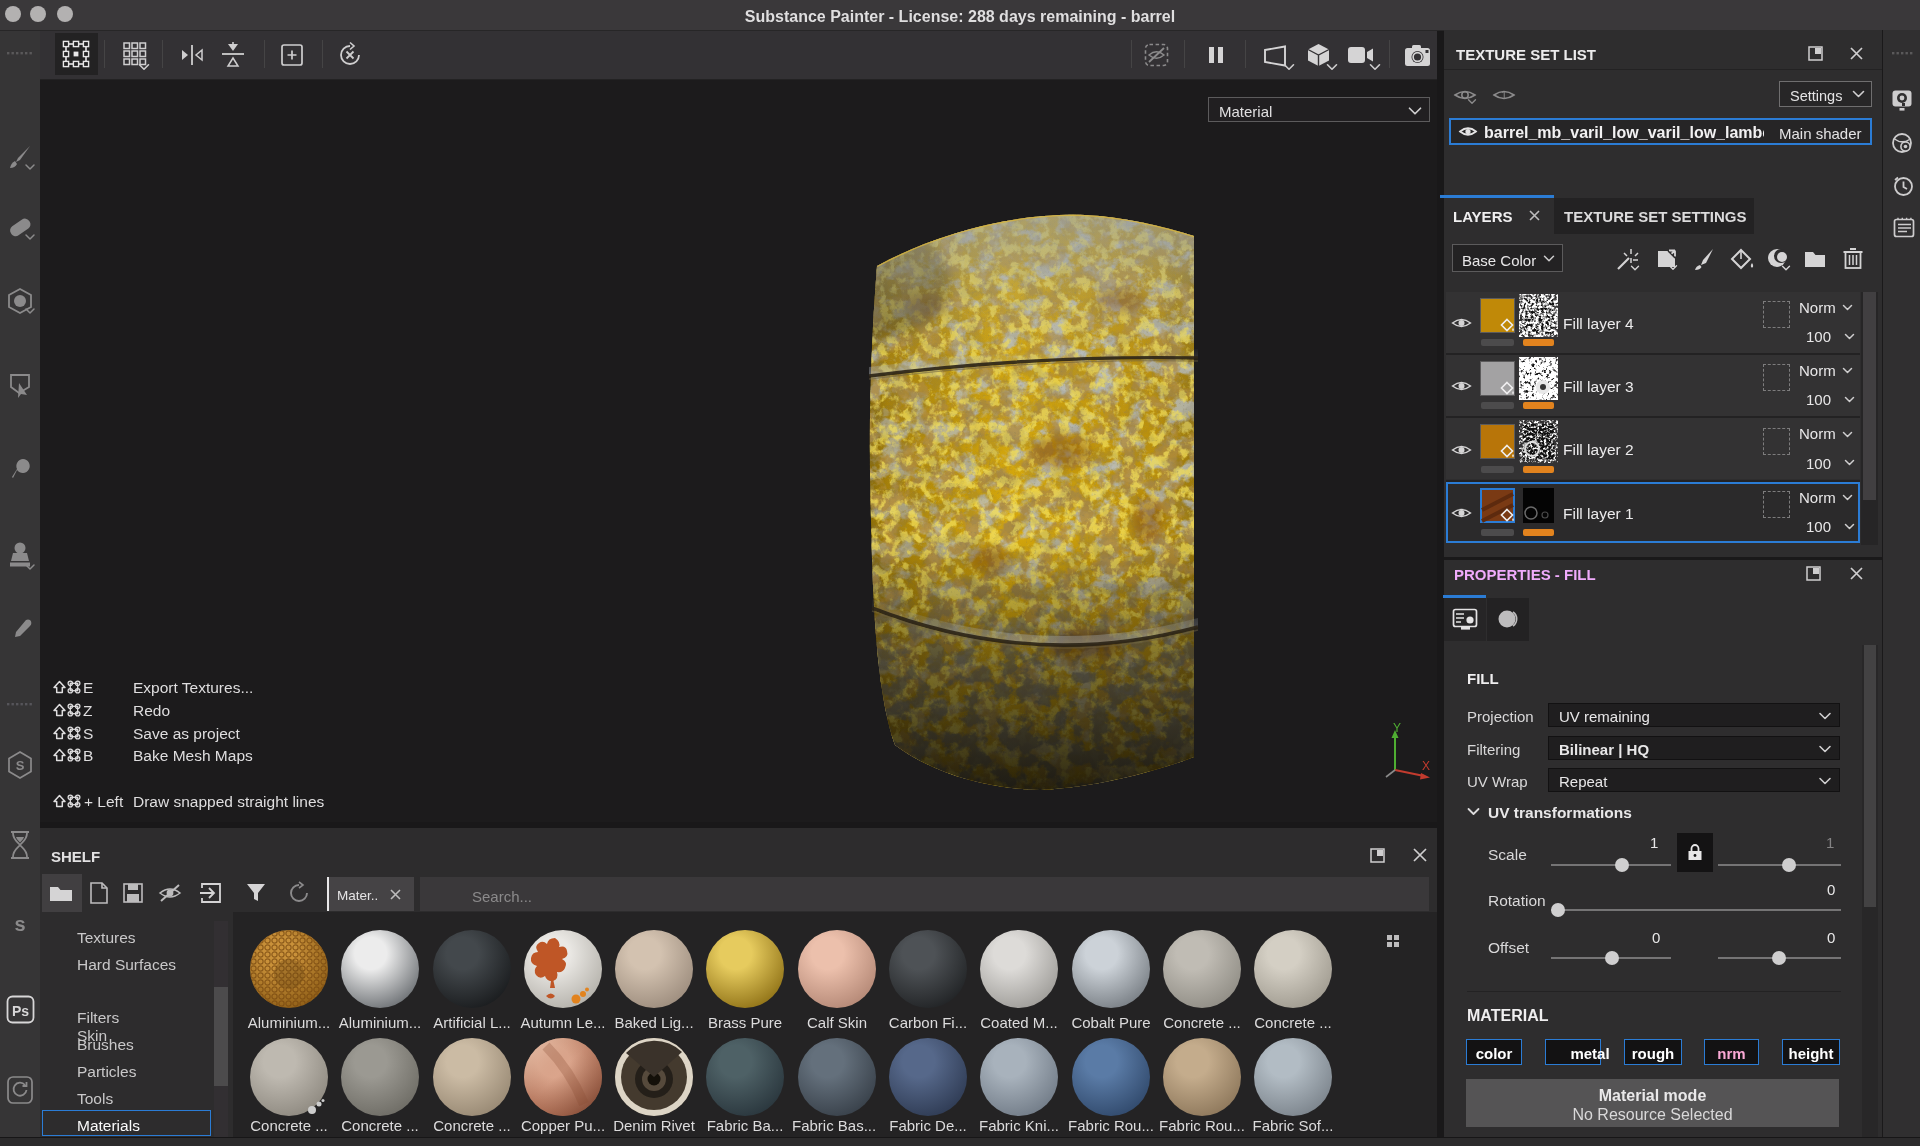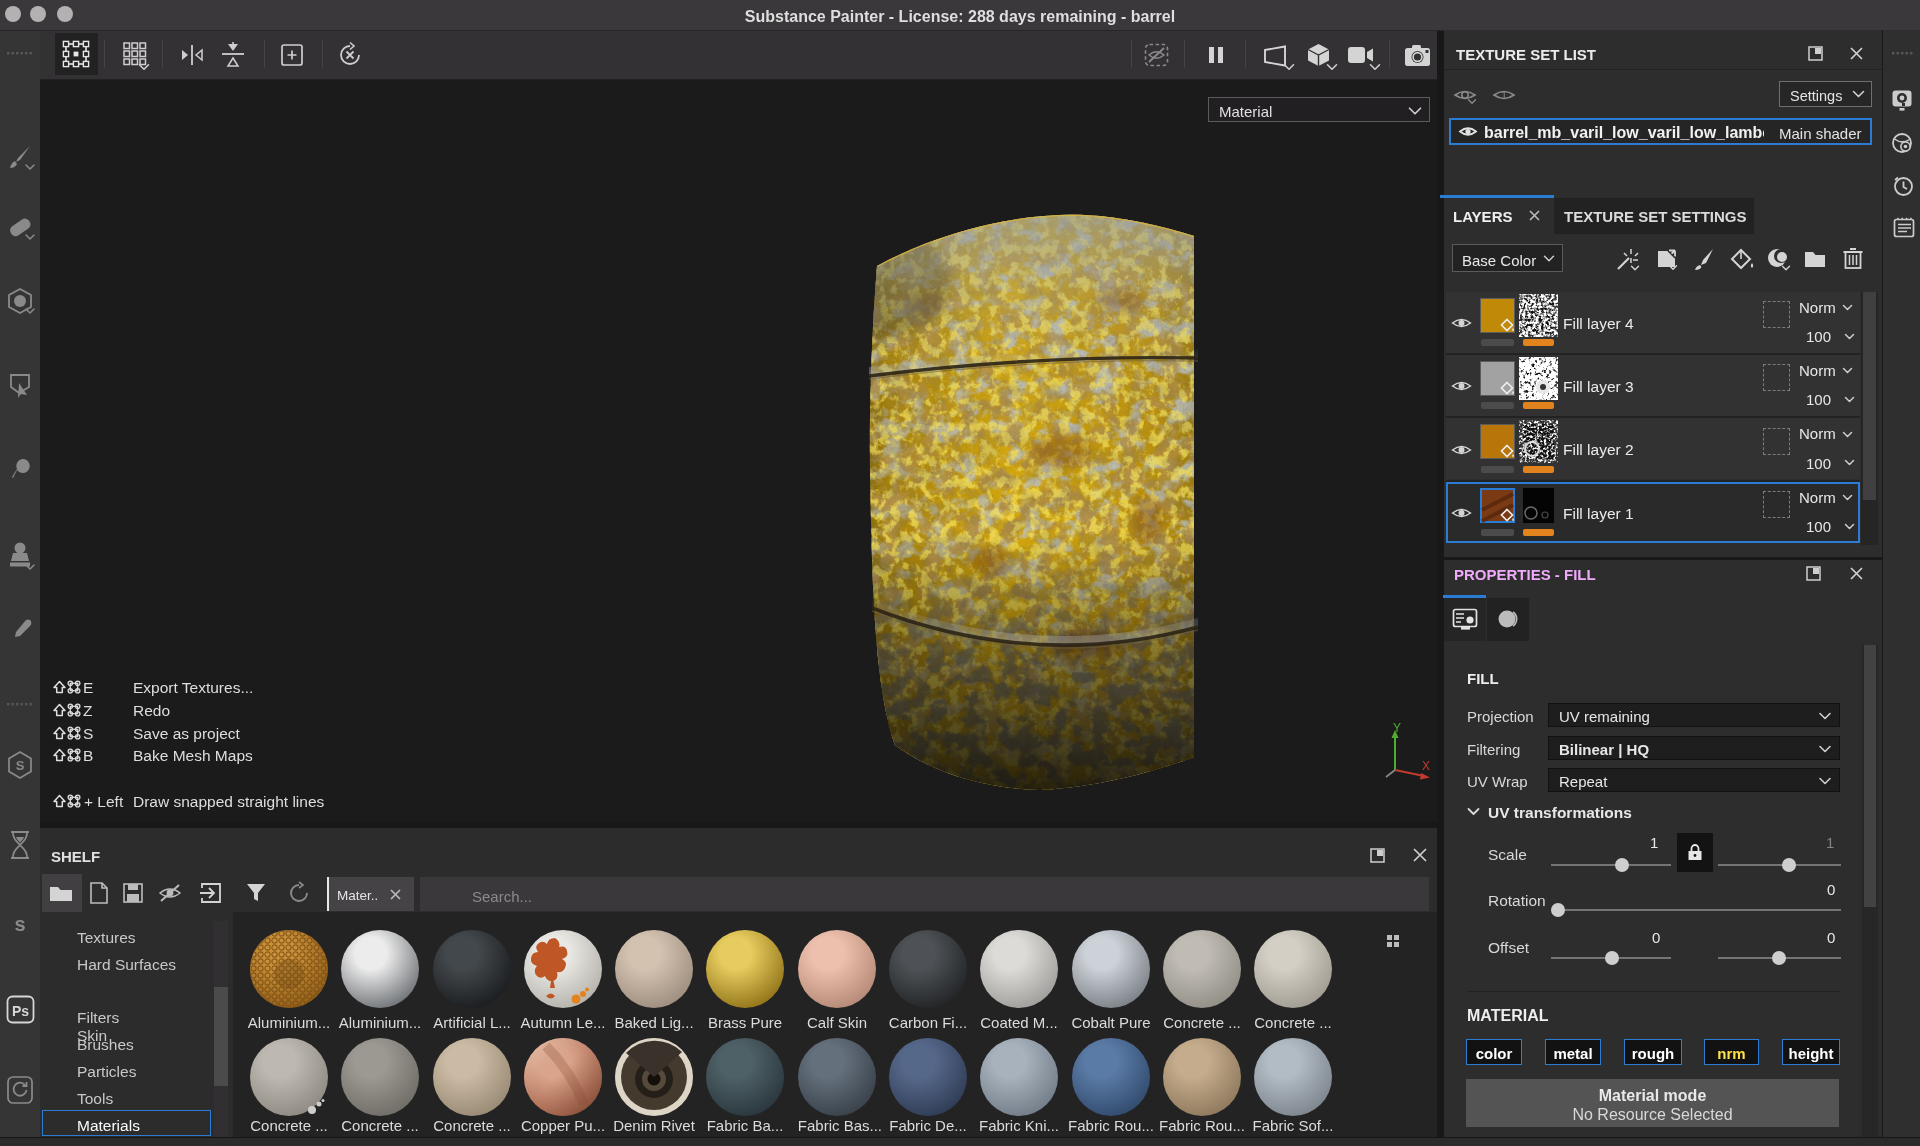--- a/index.html
+++ b/index.html
@@ -526,21 +526,21 @@
     <circle cx="39" cy="39" r="33" fill="#443a2e"></circle>
     <circle cx="39" cy="41" r="19" fill="#241f19"></circle>
     <circle cx="39" cy="41" r="12" fill="#564a3c"></circle>
     <circle cx="39" cy="41" r="6.5" fill="#141009"></circle>
     <path d="M11,15 a39,39 0 0 1 56,-1 L39,39 Z" fill="#3a322a"></path>
   </svg>
 <div class="txt" style="left:609px;top:1117px;width:90px;text-align:center;font-size:15px;color:#dcdbdc;line-height:18px;">Denim Rivet</div>
 <div class="a" style="left:706px;top:1038px;width:78px;height:78px;border-radius:50%;background:radial-gradient(circle at 38% 30%, #4e6166 0%, #4e6166 22%, #27333a 85%);"></div>
 <div class="txt" style="left:700px;top:1117px;width:90px;text-align:center;font-size:15px;color:#dcdbdc;line-height:18px;">Fabric Ba...</div>
 <div class="a" style="left:798px;top:1038px;width:78px;height:78px;border-radius:50%;background:radial-gradient(circle at 38% 30%, #64707c 0%, #64707c 22%, #353d46 85%);"></div>
-<div class="txt" style="left:792px;top:1117px;width:90px;text-align:right;font-size:15px;color:#dcdbdc;line-height:18px;">Fabric Bas...</div>
+<div class="txt" style="left:792px;top:1117px;width:90px;text-align:left;font-size:15px;color:#dcdbdc;line-height:18px;">Fabric Bas...</div>
 <div class="a" style="left:889px;top:1038px;width:78px;height:78px;border-radius:50%;background:radial-gradient(circle at 38% 30%, #56688a 0%, #56688a 22%, #2c3850 85%);"></div>
 <div class="txt" style="left:883px;top:1117px;width:90px;text-align:center;font-size:15px;color:#dcdbdc;line-height:18px;">Fabric De...</div>
 <div class="a" style="left:980px;top:1038px;width:78px;height:78px;border-radius:50%;background:radial-gradient(circle at 38% 30%, #a8b2bc 0%, #a8b2bc 22%, #6e7884 85%);"></div>
 <div class="txt" style="left:974px;top:1117px;width:90px;text-align:center;font-size:15px;color:#dcdbdc;line-height:18px;">Fabric Kni...</div>
 <div class="a" style="left:1072px;top:1038px;width:78px;height:78px;border-radius:50%;background:radial-gradient(circle at 38% 30%, #5a7ba6 0%, #5a7ba6 22%, #2e4668 85%);"></div>
 <div class="txt" style="left:1066px;top:1117px;width:90px;text-align:center;font-size:15px;color:#dcdbdc;line-height:18px;">Fabric Rou...</div>
 <div class="a" style="left:1163px;top:1038px;width:78px;height:78px;border-radius:50%;background:radial-gradient(circle at 38% 30%, #c4ac8c 0%, #c4ac8c 22%, #8a7458 85%);"></div>
 <div class="txt" style="left:1157px;top:1117px;width:90px;text-align:center;font-size:15px;color:#dcdbdc;line-height:18px;">Fabric Rou...</div>
 <div class="a" style="left:1254px;top:1038px;width:78px;height:78px;border-radius:50%;background:radial-gradient(circle at 38% 30%, #b2bcc4 0%, #b2bcc4 22%, #788088 85%);"></div>
 <div class="txt" style="left:1248px;top:1117px;width:90px;text-align:center;font-size:15px;color:#dcdbdc;line-height:18px;">Fabric Sof...</div>
@@ -819,25 +819,25 @@
 <div class="a" style="left:1551px;top:957px;width:120px;height:2px;background:#757475;"></div>
 <div class="a" style="left:1605px;top:951px;width:14px;height:14px;border-radius:7px;background:#cfcecf;"></div>
 <div class="txt" style="left:1827px;top:927px;font-size:15px;color:#e8e7e8;font-weight:400;line-height:21px;">0</div>
 <div class="a" style="left:1718px;top:957px;width:123px;height:2px;background:#757475;"></div>
 <div class="a" style="left:1772px;top:951px;width:14px;height:14px;border-radius:7px;background:#cfcecf;"></div>
 <div class="a" style="left:1467px;top:991px;width:374px;height:1px;background:#232223;"></div>
 <div class="txt" style="left:1467px;top:1005px;font-size:16px;color:#efeeef;font-weight:700;line-height:22px;">MATERIAL</div>
 <div class="a" style="left:1466px;top:1039px;width:56px;height:26px;background:#131213;border:1.5px solid #2b7cd5;"></div>
 <div class="txt" style="left:1466px;top:1043px;width:56px;text-align:center;font-size:15px;color:#ffffff;font-weight:700;line-height:21px;">color</div>
 <div class="a" style="left:1545px;top:1039px;width:56px;height:26px;background:#131213;border:1.5px solid #2b7cd5;"></div>
-<div class="txt" style="left:1545px;top:1043px;width:56px;text-align:center;font-size:15px;color:#ffffff;font-weight:700;line-height:21px;">metal</div>
+<div class="txt" style="left:1545px;top:1043px;width:56px;text-align:center;font-size:15px;color:#ffffff;font-weight:700;line-height:21px;padding-left:17px;">metal</div>
 <div class="a" style="left:1624px;top:1039px;width:58px;height:26px;background:#131213;border:1.5px solid #2b7cd5;"></div>
 <div class="txt" style="left:1624px;top:1043px;width:58px;text-align:center;font-size:15px;color:#ffffff;font-weight:700;line-height:21px;">rough</div>
 <div class="a" style="left:1704px;top:1039px;width:55px;height:26px;background:#131213;border:1.5px solid #2b7cd5;"></div>
-<div class="txt" style="left:1704px;top:1043px;width:55px;text-align:center;font-size:15px;color:#fde047;font-weight:700;line-height:21px;">nrm</div>
+<div class="txt" style="left:1704px;top:1043px;width:55px;text-align:center;font-size:15px;color:#f9a8d4;font-weight:700;line-height:21px;">nrm</div>
 <div class="a" style="left:1782px;top:1039px;width:58px;height:26px;background:#131213;border:1.5px solid #2b7cd5;"></div>
 <div class="txt" style="left:1782px;top:1043px;width:58px;text-align:center;font-size:15px;color:#ffffff;font-weight:700;line-height:21px;">height</div>
 <div class="a" style="left:1466px;top:1079px;width:373px;height:48px;background:#555455;"></div>
 <div class="txt" style="left:1466px;top:1085px;width:373px;text-align:center;font-size:16px;color:#eae9ea;font-weight:700;line-height:22px;">Material mode</div>
 <div class="txt" style="left:1466px;top:1104px;width:373px;text-align:center;font-size:16px;color:#d9d8d9;font-weight:400;line-height:22px;">No Resource Selected</div>
 <div class="a" style="left:1862px;top:645px;width:16px;height:492px;background:#282728;"></div>
 <div class="a" style="left:1864px;top:645px;width:12px;height:262px;background:#434243;"></div>
 <svg style="left:1892px;top:52px" width="26" height="4" viewBox="0 0 26 4">
     <rect x="0.0" y="0" width="2.4" height="2.4" fill="#5a595a"></rect>
     <rect x="4.5" y="0" width="2.4" height="2.4" fill="#5a595a"></rect>

